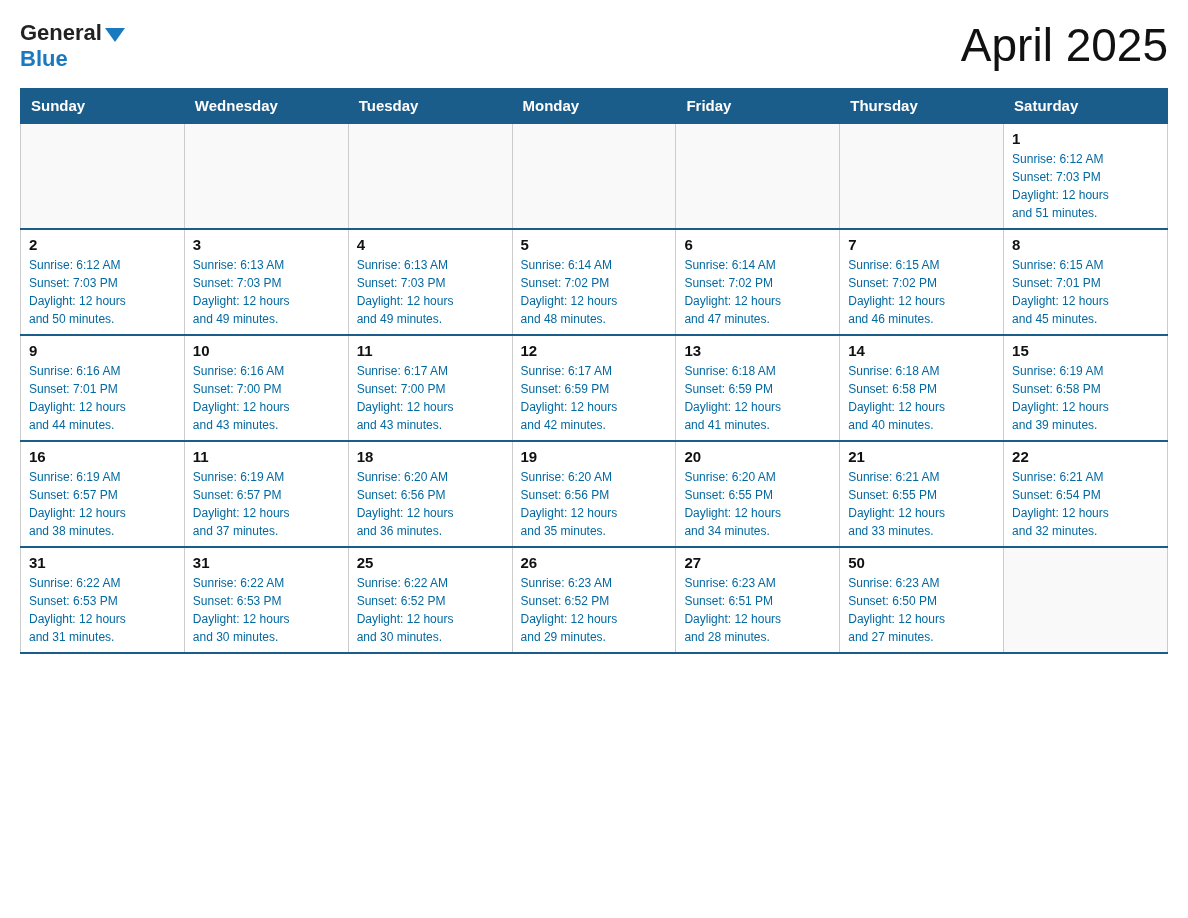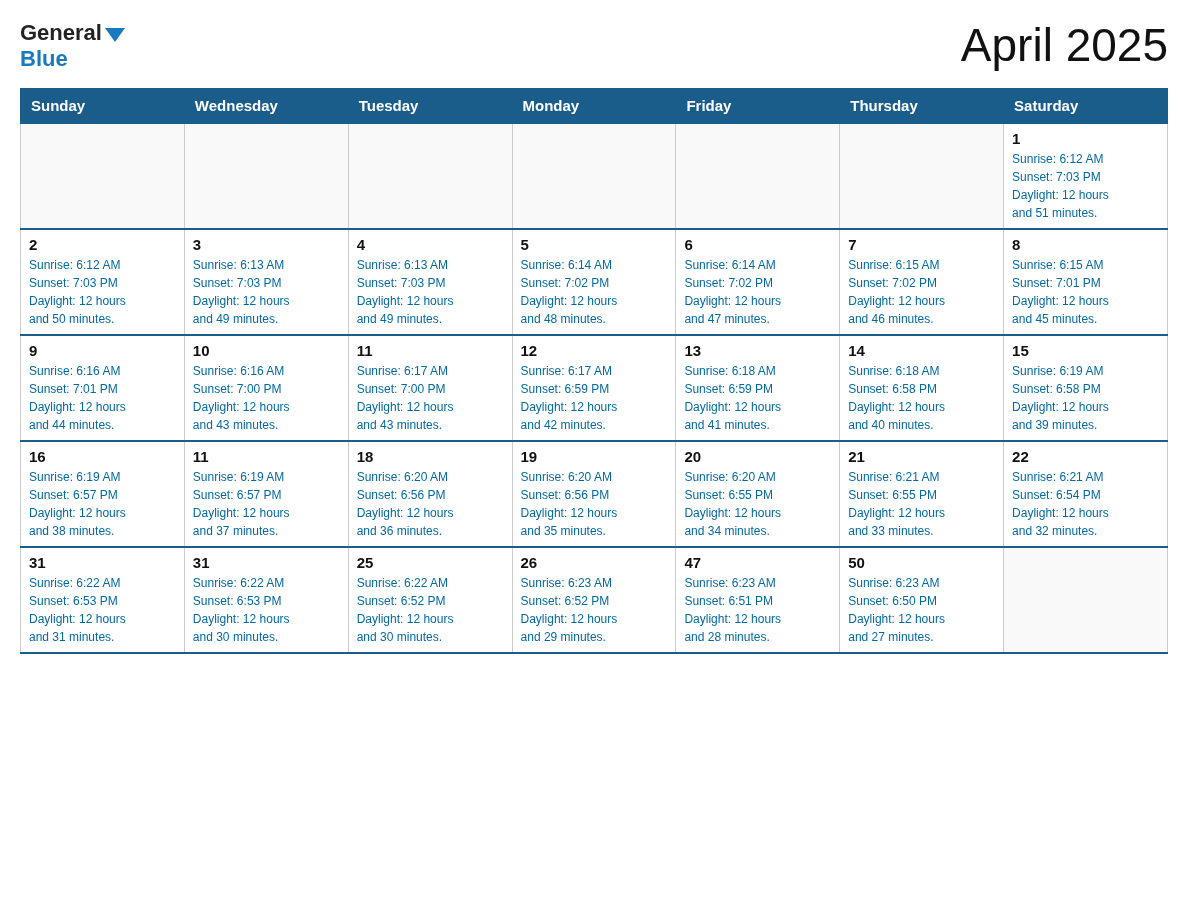--- a/index.html
+++ b/index.html
@@ -315,21 +315,21 @@
 and 30 minutes.</div>
         </td>
         <td>
           <div class="day-number">26</div>
           <div class="day-info" style="white-space: pre-line;">Sunrise: 6:23 AM
 Sunset: 6:52 PM
 Daylight: 12 hours
 and 29 minutes.</div>
         </td>
         <td>
-          <div class="day-number">47</div>
+          <div class="day-number">27</div>
           <div class="day-info" style="white-space: pre-line;">Sunrise: 6:23 AM
 Sunset: 6:51 PM
 Daylight: 12 hours
 and 28 minutes.</div>
         </td>
         <td>
           <div class="day-number">50</div>
           <div class="day-info" style="white-space: pre-line;">Sunrise: 6:23 AM
 Sunset: 6:50 PM
 Daylight: 12 hours

